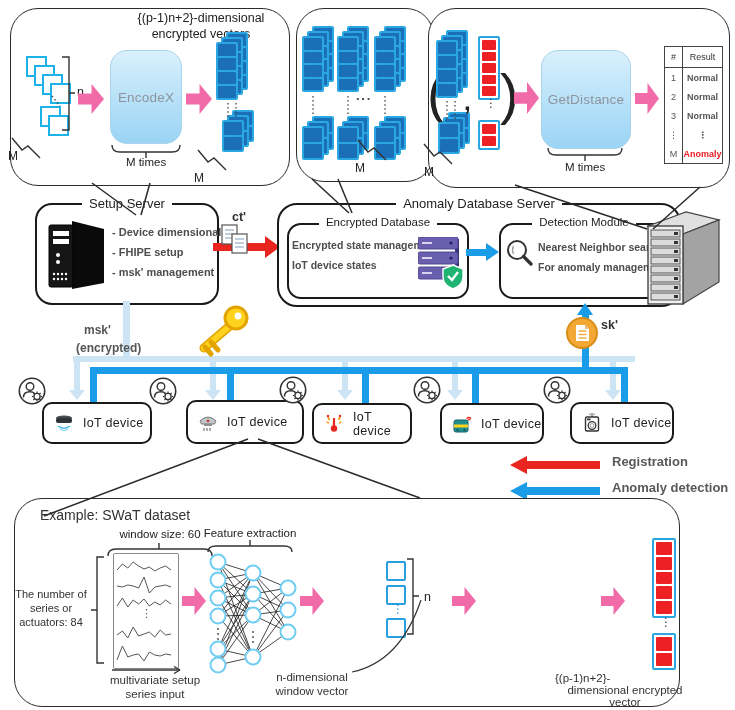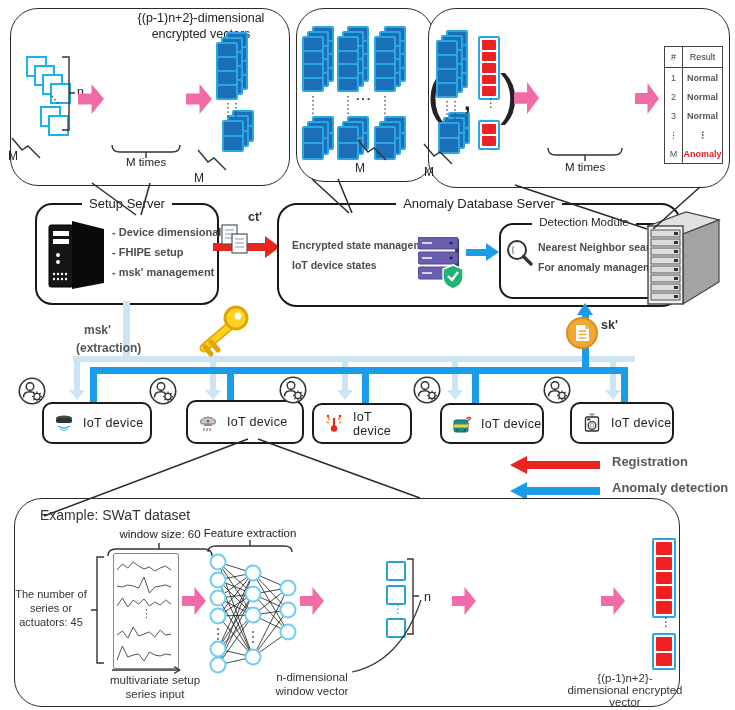--- a/index.html
+++ b/index.html
@@ -52,20 +52,21 @@
   <div class="cyansq" style="left:26px;top:56px;"></div>
   <div class="cyansq" style="left:34px;top:65px;"></div>
   <div class="cyansq" style="left:42px;top:74px;"></div>
   <div class="cyansq" style="left:50px;top:83px;"></div>
   <div class="cyansq" style="left:40px;top:106px;"></div>
   <div class="cyansq" style="left:48px;top:115px;"></div>
   <div class="lbl" style="left:77px;top:85px;font-size:12.5px;">n</div>
   <div class="lbl" style="left:8px;top:150px;font-size:12px;">M</div>
 
   <div class="parrow" style="left:78px;top:84px;width:26px;height:30px;"></div>
+  <div class="encode" style="left:110px;top:50px;width:70px;height:92px;">EncodeX</div>
   <div class="lbl" style="left:110px;top:156px;width:72px;text-align:center;font-size:11.5px;">M times</div>
   <div class="parrow" style="left:186px;top:84px;width:26px;height:30px;"></div>
 
   <div class="strip" style="left:226px;top:32px;width:22px;height:58px;">
       <div class="cell"></div>
       <div class="cell"></div>
       <div class="cell"></div>
       <div class="cell"></div>
     </div>
   <div class="strip" style="left:221px;top:37px;width:22px;height:58px;">
@@ -234,20 +235,21 @@
       <div class="cell"></div>
     </div>
   <div class="lbl" style="left:485px;top:100px;font-size:12px;color:#444;line-height:.55;">⋮</div>
   <div class="redvec" style="left:478px;top:120px;width:22px;height:30px;">
       <div class="cell"></div>
       <div class="cell"></div>
     </div>
   <div class="lbl" style="left:500px;top:58px;font-size:56px;font-weight:300;color:#222;line-height:1.28;">)</div>
 
   <div class="parrow" style="left:514px;top:82px;width:25px;height:32px;"></div>
+  <div class="encode" style="left:541px;top:50px;width:88px;height:97px;">GetDistance</div>
   <div class="lbl" style="left:545px;top:161px;width:80px;text-align:center;font-size:11.5px;">M times</div>
   <div class="parrow" style="left:635px;top:83px;width:24px;height:31px;"></div>
 
   <div class="tbl" style="left:664px;top:46px;width:57px;">
     <div class="row hdr">
       <div class="c1">#</div>
       <div class="c2" style="font-weight:normal;">Result</div>
     </div>
     <div id="tbl-rows">
         <div class="row">
@@ -291,38 +293,41 @@
       <circle cx="8" cy="61" r="1.2" fill="#fff"></circle>
         <circle cx="12" cy="61" r="1.2" fill="#fff"></circle>
         <circle cx="16" cy="61" r="1.2" fill="#fff"></circle>
         <circle cx="20" cy="61" r="1.2" fill="#fff"></circle>
     </svg>
   </div>
   <div class="lbl graytext" style="left:112px;top:226px;font-size:11px;">- Device dimensional</div>
   <div class="lbl graytext" style="left:112px;top:246px;font-size:11px;">- FHIPE setup</div>
   <div class="lbl graytext" style="left:112px;top:266px;font-size:11px;">- msk' management</div>
 
-  <div class="lbl" style="left:248px;top:210px;font-size:12.5px;font-weight:bold;color:#333;">ct'</div>
+  <div class="lbl" style="left:232px;top:210px;font-size:12.5px;font-weight:bold;color:#333;">ct'</div>
   <div class="bus" style="left:213px;top:243px;width:54px;height:8px;background:#e8251f;"></div>
   <div class="tri" style="left:265px;top:236px;border-top:11px solid transparent;border-bottom:11px solid transparent;border-left:15px solid #e8251f;"></div>
   <div class="abs" style="left:221px;top:224px;">
     <svg width="28" height="32">
       <rect x="1" y="1" width="15" height="19" fill="#fff" stroke="#555" stroke-width="1.2"></rect>
       <line x1="4" y1="6" x2="13" y2="6" stroke="#7f9ebb"></line>
         <line x1="4" y1="10" x2="13" y2="10" stroke="#7f9ebb"></line>
         <line x1="4" y1="14" x2="13" y2="14" stroke="#7f9ebb"></line>
       <rect x="11" y="10" width="15" height="19" fill="#fff" stroke="#555" stroke-width="1.2"></rect>
       <line x1="14" y1="15" x2="23" y2="15" stroke="#7f9ebb"></line>
         <line x1="14" y1="19" x2="23" y2="19" stroke="#7f9ebb"></line>
         <line x1="14" y1="23" x2="23" y2="23" stroke="#7f9ebb"></line>
     </svg>
   </div>
 
   <div class="rbox" style="left:277px;top:203px;width:400px;height:100px;border-radius:20px;">
     <div class="boxtitle" style="font-size:13px;"><span>Anomaly Database Server</span></div>
+  </div>
+  <div class="rbox" style="left:287px;top:223px;width:178px;height:72px;">
+    <div class="boxtitle" style="font-size:11.5px;"><span>Encrypted Database</span></div>
   </div>
   <div class="lbl graytext" style="left:292px;top:239px;font-size:10.5px;">Encrypted state management</div>
   <div class="lbl graytext" style="left:292px;top:259px;font-size:10.5px;">IoT device states</div>
   <div class="abs" style="left:418px;top:237px;">
     <svg width="48" height="54">
       <rect x="37" y="2" width="4" height="42" fill="#33317a"></rect>
       <rect x="0" y="0" width="40" height="12" rx="2" fill="#6a5fae" stroke="#4f4690"></rect>
       <rect x="0" y="15" width="40" height="12" rx="2" fill="#6a5fae" stroke="#4f4690"></rect>
       <rect x="0" y="30" width="40" height="12" rx="2" fill="#6a5fae" stroke="#4f4690"></rect>
       <rect x="4" y="5" width="10" height="2" fill="#d8d4f0"></rect>
@@ -409,21 +414,21 @@
         <line x1="38" y1="20" x2="10" y2="44" stroke="#e3a400" stroke-width="9" stroke-linecap="round"></line>
         <line x1="38" y1="20" x2="10" y2="44" stroke="#ffd21e" stroke-width="6" stroke-linecap="round"></line>
         <line x1="17" y1="38" x2="24" y2="46" stroke="#e3a400" stroke-width="5" stroke-linecap="round"></line>
         <line x1="11" y1="43" x2="17" y2="50" stroke="#e3a400" stroke-width="5" stroke-linecap="round"></line>
         <circle cx="42" cy="14" r="11" fill="#ffd21e" stroke="#e3a400" stroke-width="3"></circle>
         <circle cx="44" cy="12" r="3.4" fill="#fff"></circle>
       </g>
     </svg>
   </div>
   <div class="lbl" style="left:84px;top:324px;font-size:12px;font-weight:bold;color:#555;">msk'</div>
-  <div class="lbl" style="left:76px;top:342px;font-size:12px;font-weight:bold;color:#555;">(extraction)</div>
+  <div class="lbl" style="left:76px;top:342px;font-size:12px;font-weight:bold;color:#555;">(encrypted)</div>
 
   <div class="abs" style="left:565px;top:316px;">
     <svg width="34" height="34">
       <circle cx="17" cy="17" r="15" fill="#f3a735" stroke="#d78d18" stroke-width="2"></circle>
       <path d="M11,9 H20 L24,13 V25 H11 Z" fill="#fff"></path>
       <path d="M20,9 L20,13 L24,13 Z" fill="#e0c08a"></path>
       <line x1="13.5" y1="15" x2="21.5" y2="15" stroke="#f3a735" stroke-width="1.4"></line>
       <line x1="13.5" y1="18.5" x2="21.5" y2="18.5" stroke="#f3a735" stroke-width="1.4"></line>
       <line x1="13.5" y1="22" x2="21.5" y2="22" stroke="#f3a735" stroke-width="1.4"></line>
     </svg>
@@ -601,21 +606,21 @@
   <div class="lbl" style="left:612px;top:481px;font-size:13px;font-weight:bold;color:#595959;">Anomaly detection</div>
 
   <div class="bubble" style="left:14px;top:498px;width:664px;height:207px;"></div>
   <div class="lbl" style="left:40px;top:507px;font-size:14px;color:#333;">Example: SWaT dataset</div>
   <div class="lbl" style="left:100px;top:528px;width:120px;text-align:center;font-size:11.5px;">window size: 60</div>
   <div class="lbl" style="left:190px;top:527px;width:120px;text-align:center;font-size:11.5px;">Feature extraction</div>
   <div class="abs" style="left:113px;top:553px;width:64px;height:114px;border:1.5px solid #888;border-radius:2px;background:#fff;"></div>
   <div class="lbl" style="left:141px;top:607px;font-size:11px;color:#555;">⋮</div>
   <div class="lbl" style="left:8px;top:588px;width:86px;text-align:center;font-size:11px;color:#333;">The number of</div>
   <div class="lbl" style="left:8px;top:602px;width:86px;text-align:center;font-size:11px;color:#333;">series or</div>
-  <div class="lbl" style="left:8px;top:616px;width:86px;text-align:center;font-size:11px;color:#333;">actuators: 45</div>
+  <div class="lbl" style="left:8px;top:616px;width:86px;text-align:center;font-size:11px;color:#333;">actuators: 84</div>
   <div class="lbl" style="left:80px;top:674px;width:150px;text-align:center;font-size:11.5px;color:#333;">multivariate setup</div>
   <div class="lbl" style="left:80px;top:688px;width:150px;text-align:center;font-size:11.5px;color:#333;">series input</div>
 
   <div class="parrow" style="left:182px;top:587px;width:24px;height:28px;"></div>
   <div class="parrow" style="left:300px;top:587px;width:24px;height:28px;"></div>
 
   <div class="fsq" style="left:386px;top:561px;"></div>
   <div class="fsq" style="left:386px;top:585px;"></div>
   <div class="lbl" style="left:392px;top:603px;font-size:12px;color:#2a9fe0;">⋮</div>
   <div class="fsq" style="left:386px;top:618px;"></div>
@@ -631,21 +636,21 @@
       <div class="cell"></div>
       <div class="cell"></div>
       <div class="cell"></div>
       <div class="cell"></div>
     </div>
   <div class="lbl" style="left:660px;top:619px;font-size:12px;color:#444;line-height:.55;">⋮</div>
   <div class="redvec" style="left:652px;top:633px;width:24px;height:37px;">
       <div class="cell"></div>
       <div class="cell"></div>
     </div>
-  <div class="lbl" style="left:555px;top:672px;width:140px;text-align:center;font-size:11.5px;color:#333;">{(p-1)n+2}-</div>
+  <div class="lbl" style="left:555px;top:672px;width:140px;font-size:11.5px;color:#333;">{(p-1)n+2}-</div>
   <div class="lbl" style="left:555px;top:684px;width:140px;text-align:center;font-size:11.5px;color:#333;">dimensional encrypted</div>
   <div class="lbl" style="left:555px;top:696px;width:140px;text-align:center;font-size:11.5px;color:#333;">vector</div>
 
   <svg id="overlay" width="735" height="710">
     <g stroke="#2b2b2b" stroke-width="1.5" fill="none">
 
       <path d="M92,183 L136,215"></path>
         <path d="M150,183 L141,215"></path>
       <path d="M312,179 L349,213"></path>
         <path d="M338,179 L352,213"></path>

